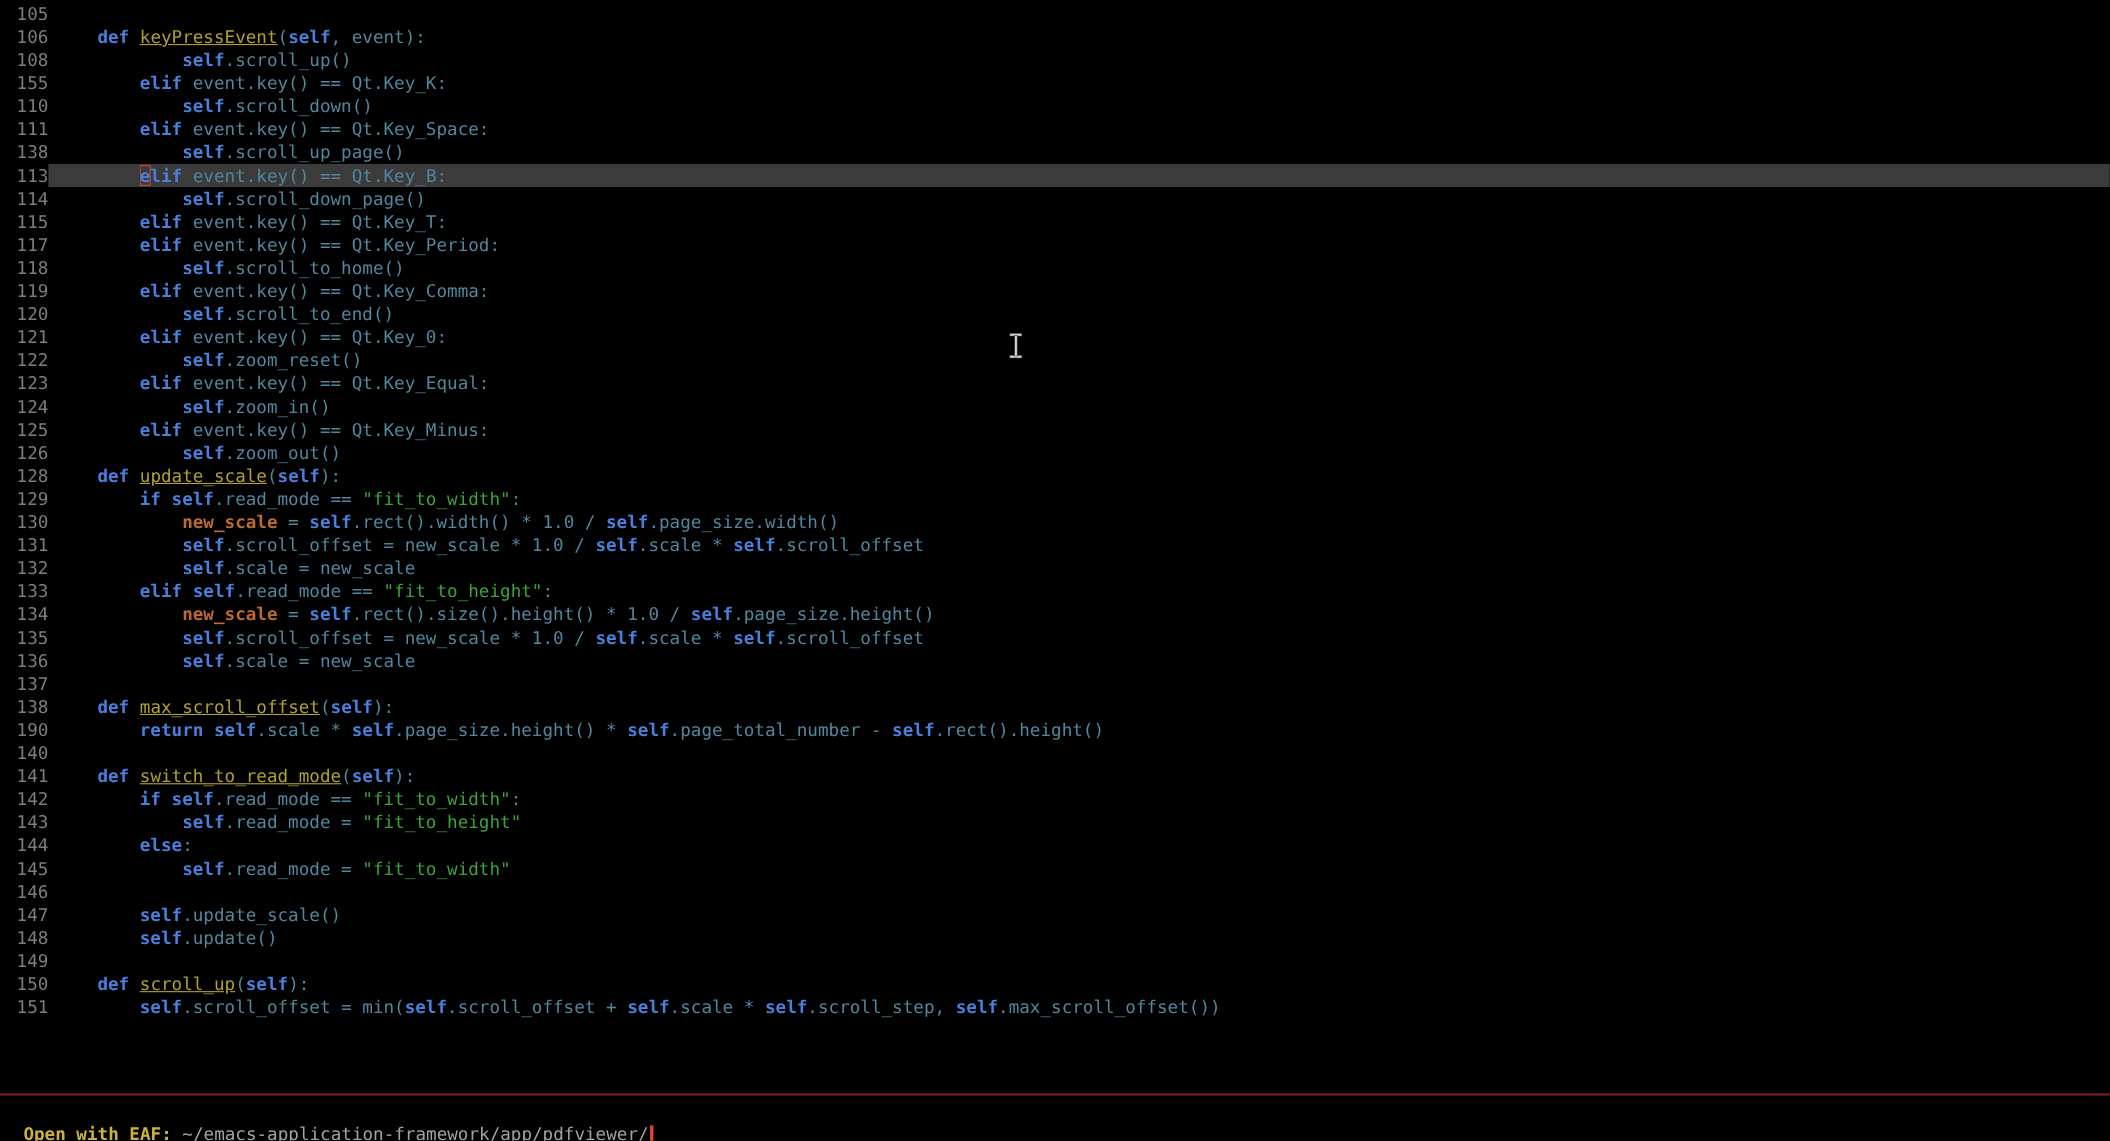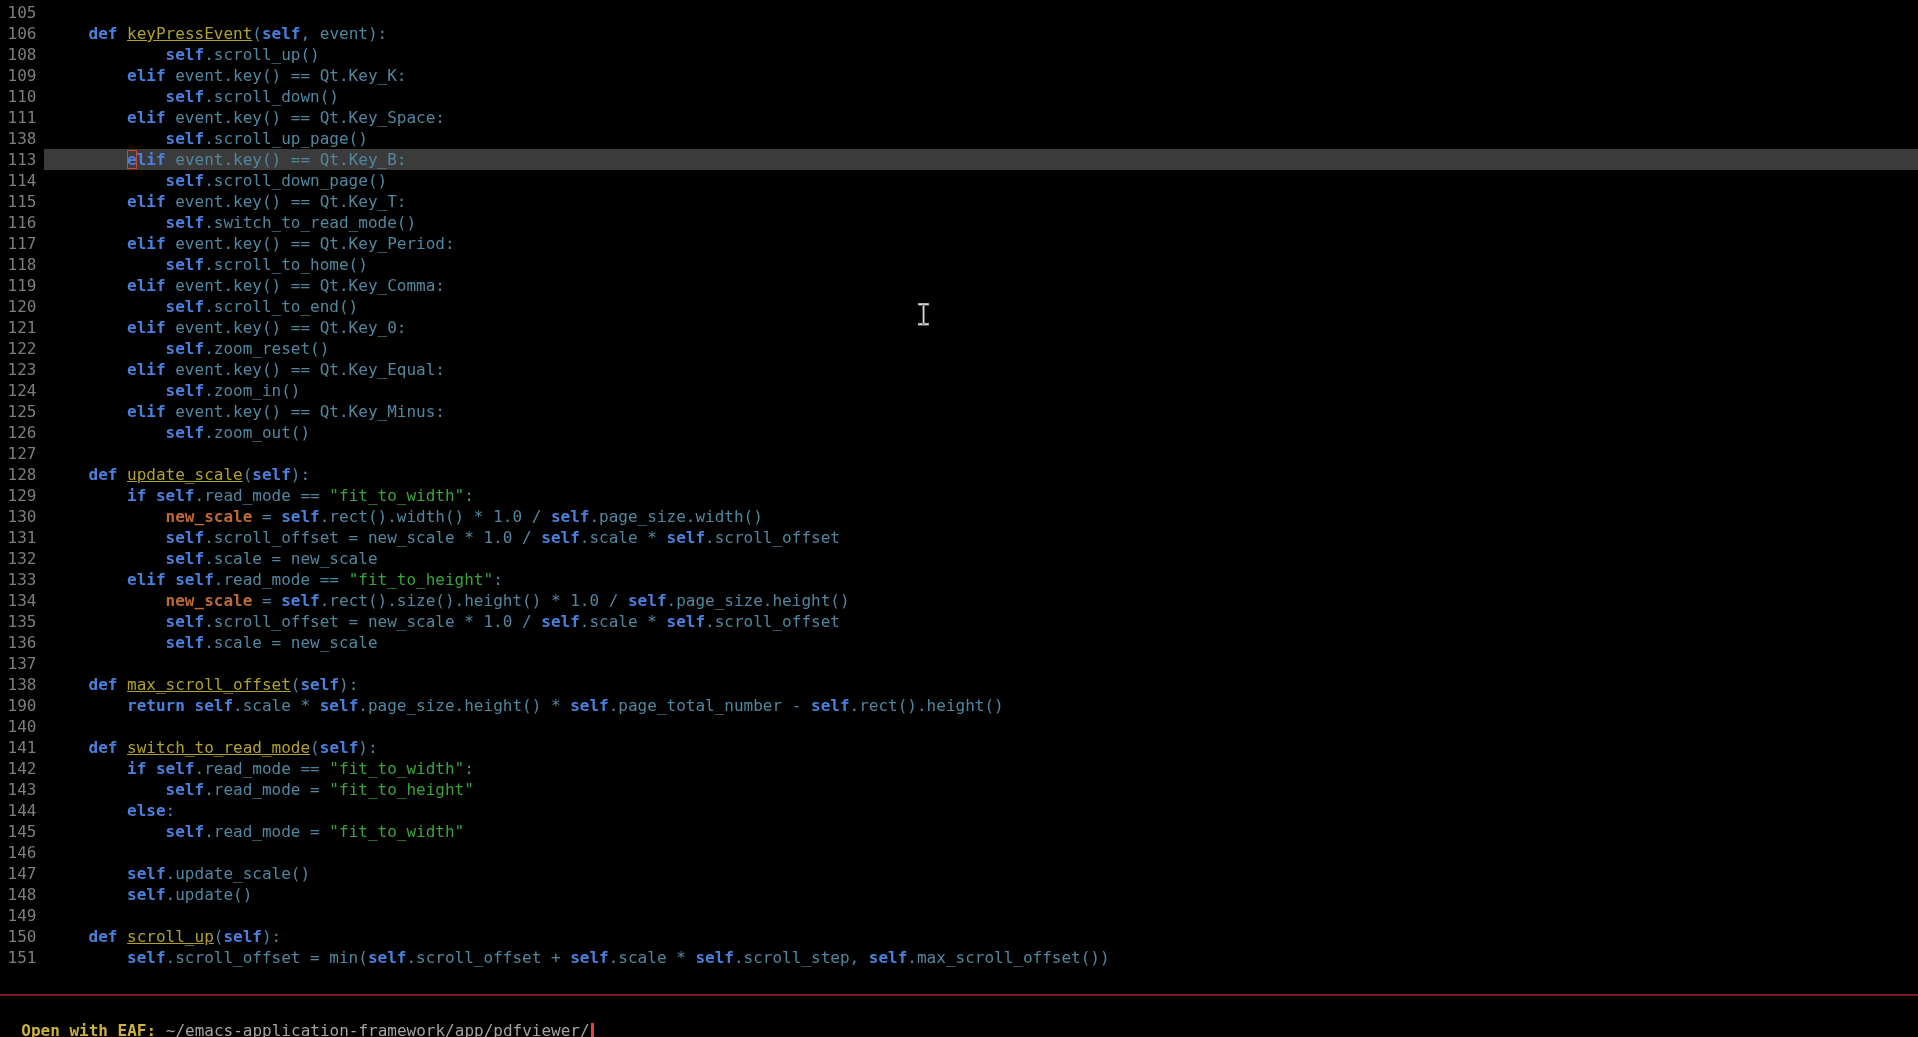--- a/index.html
+++ b/index.html
@@ -4,21 +4,21 @@
 <style>
   html,body { margin:0; padding:0; }
   body {
     width:1918px; height:1037px;
     background: var(--bg, #000000);
     overflow:hidden; position:relative;
     font-family:"DejaVu Sans Mono", monospace;
   }
   .code-area { position:absolute; top:2px; left:0; right:0; }
   .row { display:flex; height:21px; line-height:21px; font-size:16px; }
-  .ln { flex:0 0 44px; text-align:center; color:var(--gutter,#7d7d7d); }
+  .ln { flex:0 0 44px; text-align:right; color:var(--gutter,#7d7d7d); }
   .code { flex:1 1 auto; white-space:pre; padding-left:6px; }
   .row.hl .code { background:var(--hl,#3b3b3b); }
   .tok-kw   { color:var(--kw,#4a80dd); font-weight:bold; }
   .tok-fn   { color:var(--fn,#b1a02f);text-decoration:underline; }
   .tok-code { color:var(--code,#52869e); }
   .tok-str  { color:var(--str,#3aa33a); }
   .tok-var  { color:var(--var,#bd6a32);font-weight:bold; }
   .hollow-cursor { box-shadow: inset 0 0 0 1px var(--hollow-cursor,#cf4631); }
   .separator { position:absolute; left:0; right:0; top:994px; height:2px; background:var(--separator,#7a1d1d); }
   .minibuffer { position:absolute; left:2px; top:999px; height:21px; line-height:21px; font-size:16px; white-space:pre; }
@@ -40,21 +40,21 @@
     </div>
     <div class="row">
       <span class="ln">106</span>
       <span class="code"><span class="tok-code">    </span><span class="tok-kw">def</span><span class="tok-code"> </span><span class="tok-fn">keyPressEvent</span><span class="tok-code">(</span><span class="tok-kw">self</span><span class="tok-code">, event):</span></span>
     </div>
     <div class="row">
       <span class="ln">108</span>
       <span class="code"><span class="tok-code">            </span><span class="tok-kw">self</span><span class="tok-code">.scroll_up()</span></span>
     </div>
     <div class="row">
-      <span class="ln">109</span>
+      <span class="ln">155</span>
       <span class="code"><span class="tok-code">        </span><span class="tok-kw">elif</span><span class="tok-code"> event.key() == Qt.Key_K:</span></span>
     </div>
     <div class="row">
       <span class="ln">110</span>
       <span class="code"><span class="tok-code">            </span><span class="tok-kw">self</span><span class="tok-code">.scroll_down()</span></span>
     </div>
     <div class="row">
       <span class="ln">111</span>
       <span class="code"><span class="tok-code">        </span><span class="tok-kw">elif</span><span class="tok-code"> event.key() == Qt.Key_Space:</span></span>
     </div>
@@ -68,24 +68,20 @@
     </div>
     <div class="row">
       <span class="ln">114</span>
       <span class="code"><span class="tok-code">            </span><span class="tok-kw">self</span><span class="tok-code">.scroll_down_page()</span></span>
     </div>
     <div class="row">
       <span class="ln">115</span>
       <span class="code"><span class="tok-code">        </span><span class="tok-kw">elif</span><span class="tok-code"> event.key() == Qt.Key_T:</span></span>
     </div>
     <div class="row">
-      <span class="ln">116</span>
-      <span class="code"><span class="tok-code">            </span><span class="tok-kw">self</span><span class="tok-code">.switch_to_read_mode()</span></span>
-    </div>
-    <div class="row">
       <span class="ln">117</span>
       <span class="code"><span class="tok-code">        </span><span class="tok-kw">elif</span><span class="tok-code"> event.key() == Qt.Key_Period:</span></span>
     </div>
     <div class="row">
       <span class="ln">118</span>
       <span class="code"><span class="tok-code">            </span><span class="tok-kw">self</span><span class="tok-code">.scroll_to_home()</span></span>
     </div>
     <div class="row">
       <span class="ln">119</span>
       <span class="code"><span class="tok-code">        </span><span class="tok-kw">elif</span><span class="tok-code"> event.key() == Qt.Key_Comma:</span></span>
@@ -110,24 +106,20 @@
       <span class="ln">124</span>
       <span class="code"><span class="tok-code">            </span><span class="tok-kw">self</span><span class="tok-code">.zoom_in()</span></span>
     </div>
     <div class="row">
       <span class="ln">125</span>
       <span class="code"><span class="tok-code">        </span><span class="tok-kw">elif</span><span class="tok-code"> event.key() == Qt.Key_Minus:</span></span>
     </div>
     <div class="row">
       <span class="ln">126</span>
       <span class="code"><span class="tok-code">            </span><span class="tok-kw">self</span><span class="tok-code">.zoom_out()</span></span>
-    </div>
-    <div class="row">
-      <span class="ln">127</span>
-      <span class="code"></span>
     </div>
     <div class="row">
       <span class="ln">128</span>
       <span class="code"><span class="tok-code">    </span><span class="tok-kw">def</span><span class="tok-code"> </span><span class="tok-fn">update_scale</span><span class="tok-code">(</span><span class="tok-kw">self</span><span class="tok-code">):</span></span>
     </div>
     <div class="row">
       <span class="ln">129</span>
       <span class="code"><span class="tok-code">        </span><span class="tok-kw">if</span><span class="tok-code"> </span><span class="tok-kw">self</span><span class="tok-code">.read_mode == </span><span class="tok-str">"fit_to_width"</span><span class="tok-code">:</span></span>
     </div>
     <div class="row">

